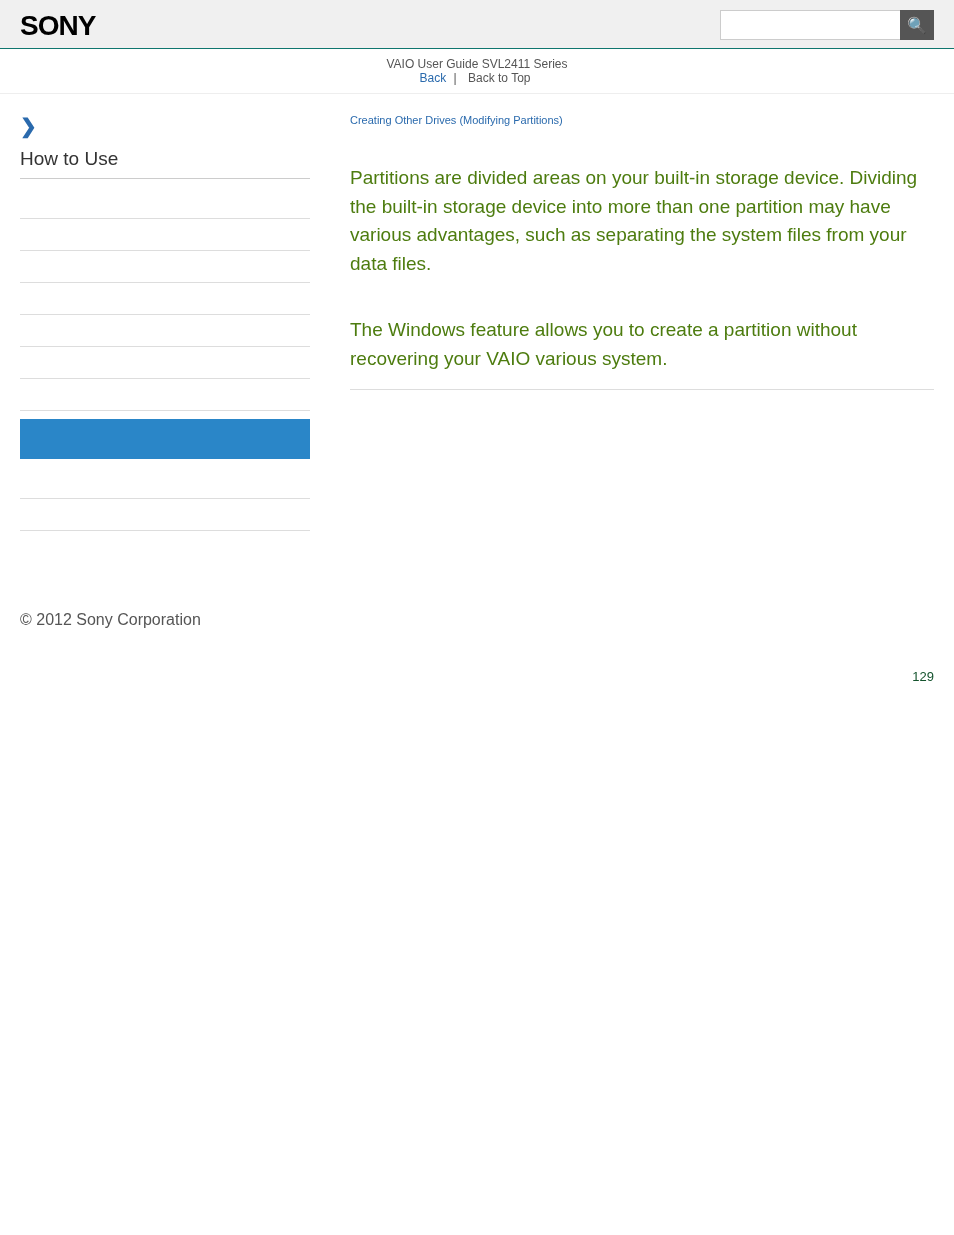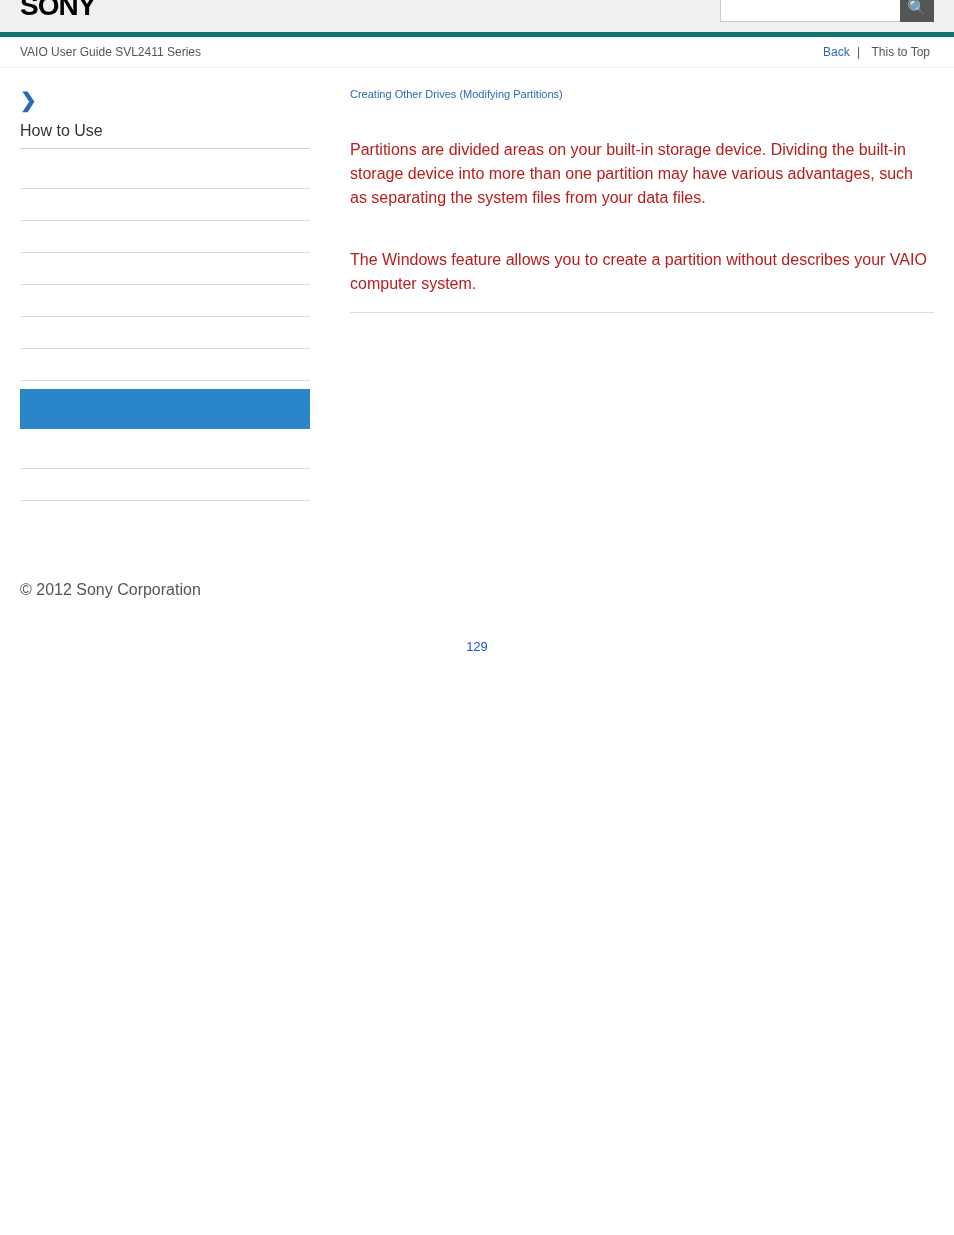--- a/index.html
+++ b/index.html
@@ -8,26 +8,26 @@
       font-size: 13px;
       color: #333;
       background: #fff;
       width: 954px;
       min-height: 1235px;
     }
 
     
     .header {
       background: #f0f0f0;
-      border-bottom: 5px solid #0f766e;
+      border-bottom: 1px solid #0f766e;
       padding: 10px 20px;
       display: flex;
-      align-items: flex-end;
+      align-items: flex-start;
       justify-content: space-between;
-      height: 37px;
+      height: 49px;
     }
     .sony-logo {
       font-size: 28px;
       font-weight: 900;
       color: #000;
       letter-spacing: -1px;
       font-family: 'Arial Black', Arial, sans-serif;
     }
     .search-container {
       display: flex;
@@ -57,20 +57,21 @@
       font-size: 16px;
     }
 
     
     .sub-header {
       padding: 8px 20px;
       display: flex;
       align-items: center;
       justify-content: space-between;
       border-bottom: 1px solid #eee;
+      flex-direction: column;
     }
     .guide-title {
       font-size: 12px;
       color: #555;
     }
     .nav-links {
       font-size: 12px;
       color: #2a6aad;
     }
     .nav-links a {
@@ -95,21 +96,21 @@
       width: 290px;
       flex-shrink: 0;
     }
     .sidebar-chevron {
       color: #2a6aad;
       font-size: 20px;
       font-weight: bold;
       margin-bottom: 10px;
     }
     .sidebar-title {
-      font-size: 16px;
+      font-size: 19px;
       font-weight: normal;
       color: #333;
       border-bottom: 1px solid #ccc;
       padding-bottom: 8px;
       margin-bottom: 8px;
     }
     .sidebar-item {
       border-bottom: 1px solid #ddd;
       padding: 8px 0;
       height: 32px;
@@ -130,45 +131,45 @@
     }
     .topic-title {
       color: #2a6aad;
       font-size: 11px;
       font-weight: normal;
       margin-bottom: 8px;
       text-decoration: none;
       cursor: pointer;
     }
     .topic-description {
-      font-size: 16px;
-      color: #b91c1c;
+      font-size: 19px;
+      color: #4d7c0f;
       line-height: 1.5;
       margin-bottom: 16px;
       margin-top: 38px;
     }
     .topic-divider {
       border: none;
       border-top: 1px solid #ddd;
       margin: 16px 0;
     }
 
     
     .footer {
       padding: 20px;
       font-size: 16px;
       color: #555;
       margin-top: 40px;
     }
 
     
     .page-number {
-      text-align: center;
+      text-align: right;
       font-size: 13px;
-      color: #1d4ed8;
+      color: #14532d;
       padding: 20px;
     }
   </style>
 </head>
 <body>
 
 <div class="header">
   <div class="sony-logo">SONY</div>
   <div class="search-container">
     <input class="search-input" type="text" style="">
@@ -176,21 +177,21 @@
       <span>🔍</span>
     </button>
   </div>
 </div>
 
 <div class="sub-header">
   <span class="guide-title">VAIO User Guide SVL2411 Series</span>
   <div class="nav-links">
     <a href="#">Back</a>
     <span>|</span>
-    <a href="#"><span>This to Top</span></a>
+    <a href="#"><span>Back to Top</span></a>
   </div>
 </div>
 
 <div class="main-content">
 
   <div class="sidebar">
     <div class="sidebar-chevron">
       <span>❯</span>
     </div>
     <div class="sidebar-title">How to Use</div>
@@ -213,21 +214,21 @@
 
     <div class="topic-section">
       <div class="topic-title">Creating Other Drives (Modifying Partitions)</div>
       <div class="topic-description">Partitions are divided areas on your built-in storage device. Dividing the built-in storage device into more than one partition may have various advantages, such as separating the system files from your data files.</div>
     </div>
 
     <div class="topic-section">
     </div>
 
     <div class="topic-section">
-      <div class="topic-description">The Windows feature allows you to create a partition without describes your VAIO computer system.</div>
+      <div class="topic-description">The Windows feature allows you to create a partition without recovering your VAIO various system.</div>
       <hr class="topic-divider">
     </div>
 
   </div>
 </div>
 
 <div class="footer">
   <span>© 2012 Sony Corporation</span>
 </div>
 

